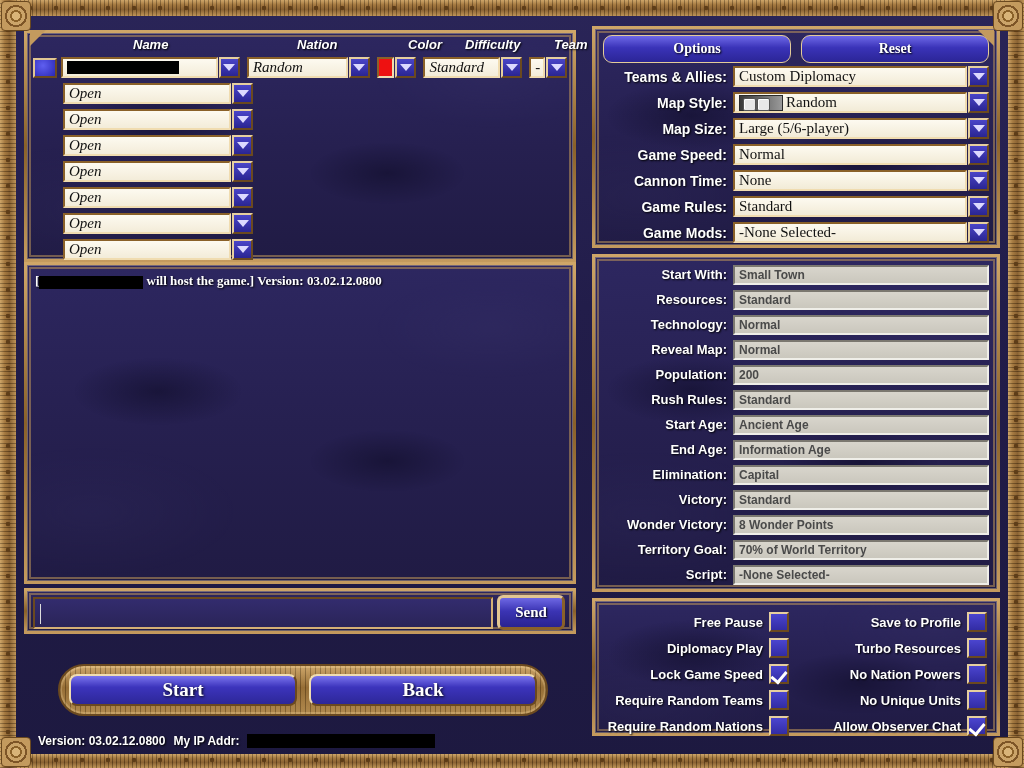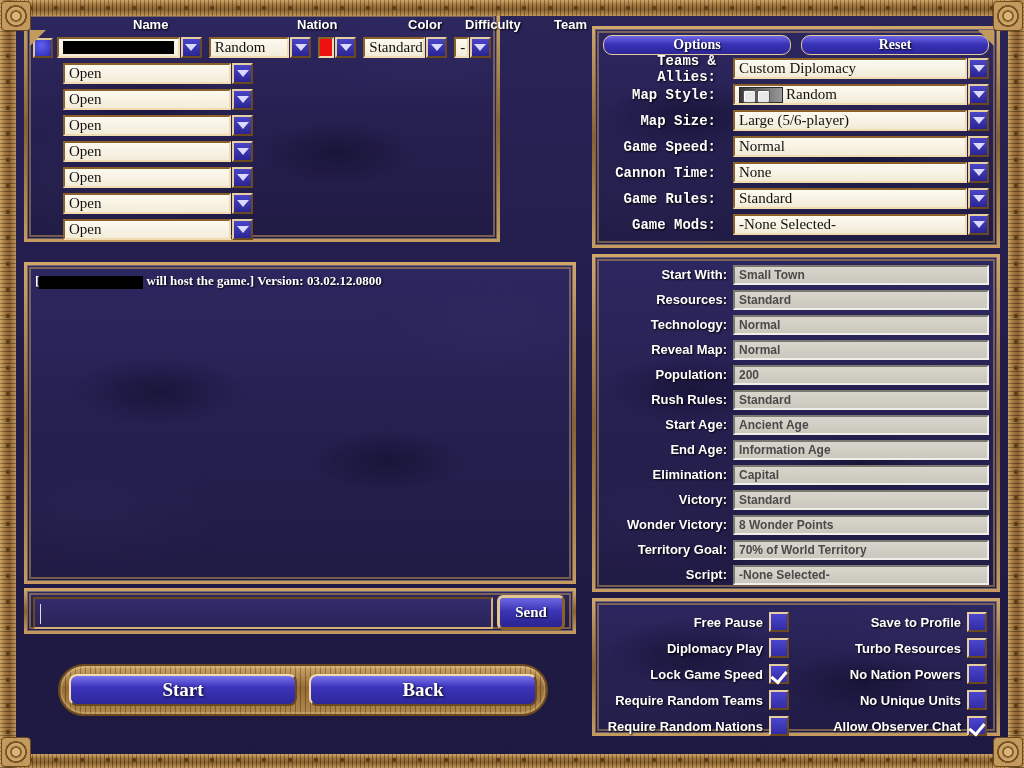--- a/index.html
+++ b/index.html
@@ -92,21 +92,21 @@
     position:absolute; inset:0; z-index:1; pointer-events:none;
     opacity:.55;
     background:
       radial-gradient(ellipse 120px 48px at 24% 40%, rgba(10,8,30,.85) 0%, rgba(10,8,30,0) 70%),
       radial-gradient(ellipse 110px 44px at 66% 62%, rgba(10,8,30,.80) 0%, rgba(10,8,30,0) 70%),
       radial-gradient(ellipse 160px 70px at 85% 20%, rgba(60,55,110,.35) 0%, rgba(0,0,0,0) 72%),
       radial-gradient(ellipse 200px 90px at 12% 78%, rgba(60,55,110,.28) 0%, rgba(0,0,0,0) 72%);
   }
 
   
-  #left-players { left:24px; top:10px; width:476px; height:232px; }
+  #left-players { left:24px; top:30px; width:552px; height:232px;font-style:italic; }
   .plist { position:relative; z-index:5; padding:4px 6px 0 6px; }
 
   .col-headers {
     position:relative; height:18px; color:#ffffff;
     font-weight:bold; font-size:13px;
     font-family:"Liberation Sans", sans-serif;
     text-shadow:1px 1px 2px #000;
   }
   .col-headers span { position:absolute; top:0; }
   .ch-name  { left:100px; }
@@ -230,38 +230,38 @@
     display:flex; align-items:center; gap:8px;
   }
 
   
   #right-top   { left:592px; top:26px; width:408px; height:222px; }
   #right-mid   { left:592px; top:254px; width:408px; height:338px; }
   #right-bot   { left:592px; top:598px; width:408px; height:138px; }
 
   .topbtns { position:relative; z-index:5; display:flex; gap:10px; padding:6px 8px 0 8px; }
   .tabbtn {
-    flex:1; height:20px; border-radius:9px;
+    flex:1; height:28px; border-radius:9px;
     background: linear-gradient(180deg,#6f69e8 0%, #3a33b8 45%, #2b2596 100%);
     border:1px solid #e4cb99;
     color:#fff; font-weight:bold; font-size:14px;
     display:flex; align-items:center; justify-content:center;
     text-shadow:1px 1px 2px #000; cursor:pointer;
     font-family:"Liberation Serif", serif;
   }
 
   .optrow {
     position:relative; z-index:5;
     display:flex; align-items:center; height:25px; margin:1px 8px 0 8px;
   }
   .optlabel {
-    width:130px; text-align:right; padding-right:17px;
+    width:130px; text-align:right; padding-right:6px;
     color:#fff; font-weight:bold; font-size:14px;
     text-shadow:1px 1px 2px #000;
-    font-family:Liberation Mono, monospace;
+    font-family:Liberation Sans, sans-serif;
   }
   .optfield {
     flex:1; height:21px;
     background: linear-gradient(180deg,#fdfaf0 0%, #f2ebd7 100%);
     border:2px solid;
     border-top-color:#8a6129; border-left-color:#8a6129;
     border-right-color:#f0dcb0; border-bottom-color:#f0dcb0;
     display:flex; align-items:center; padding:0 4px;
     color:#111; font-size:15px; white-space:nowrap; overflow:hidden;
     font-family:"Liberation Serif", serif;
@@ -456,20 +456,25 @@
       <div class="caret"></div>
     </div>
     <div class="send-btn">Send</div>
   </div>
 
   <div id="btnbar">
     <div class="bigbtn">Start</div>
     <div class="bigbtn">Back</div>
   </div>
 
+  <div id="statusbar">
+    <span>Version: 03.02.12.0800</span>
+    <span>My IP Addr:</span>
+    <span class="redacted" style="width:188px;height:14px"></span>
+  </div>
 
   <div class="panel" id="right-top">
     <div class="backdrop"></div>
     <div class="panel-inner-edge"></div>
     <div class="topbtns">
       <div class="tabbtn">Options</div>
       <div class="tabbtn">Reset</div>
     </div>
     <div id="option-rows">
         <div class="optrow">

